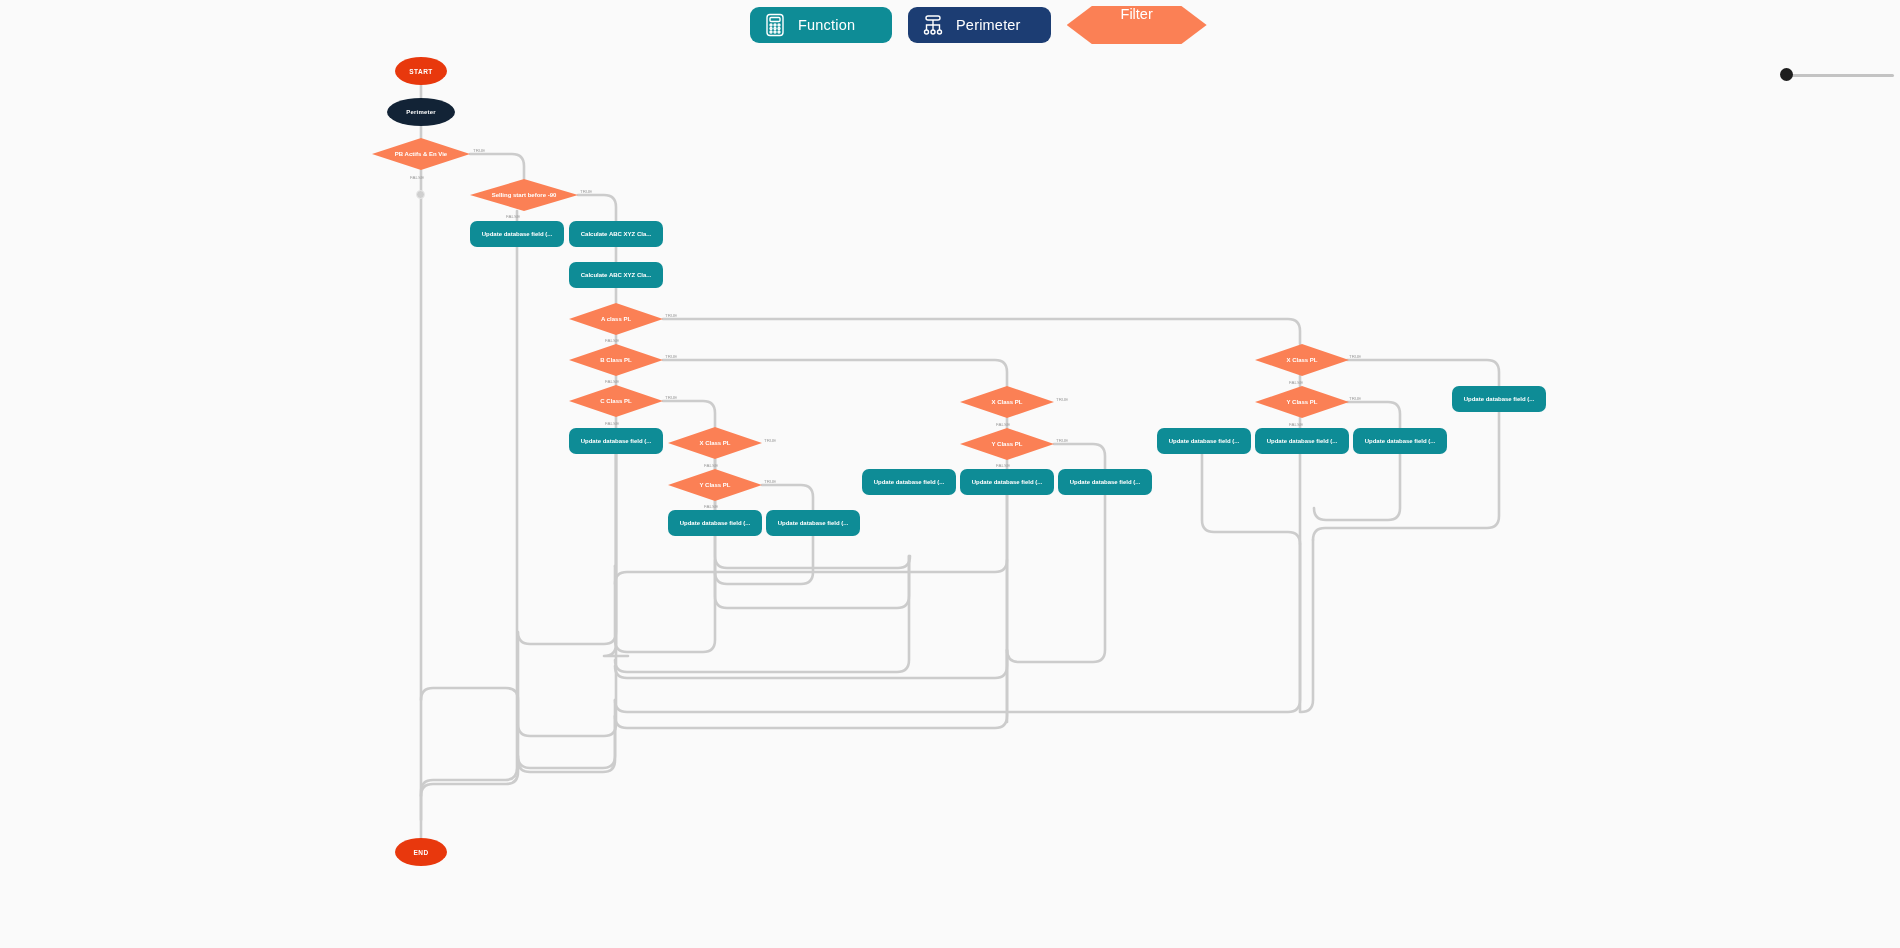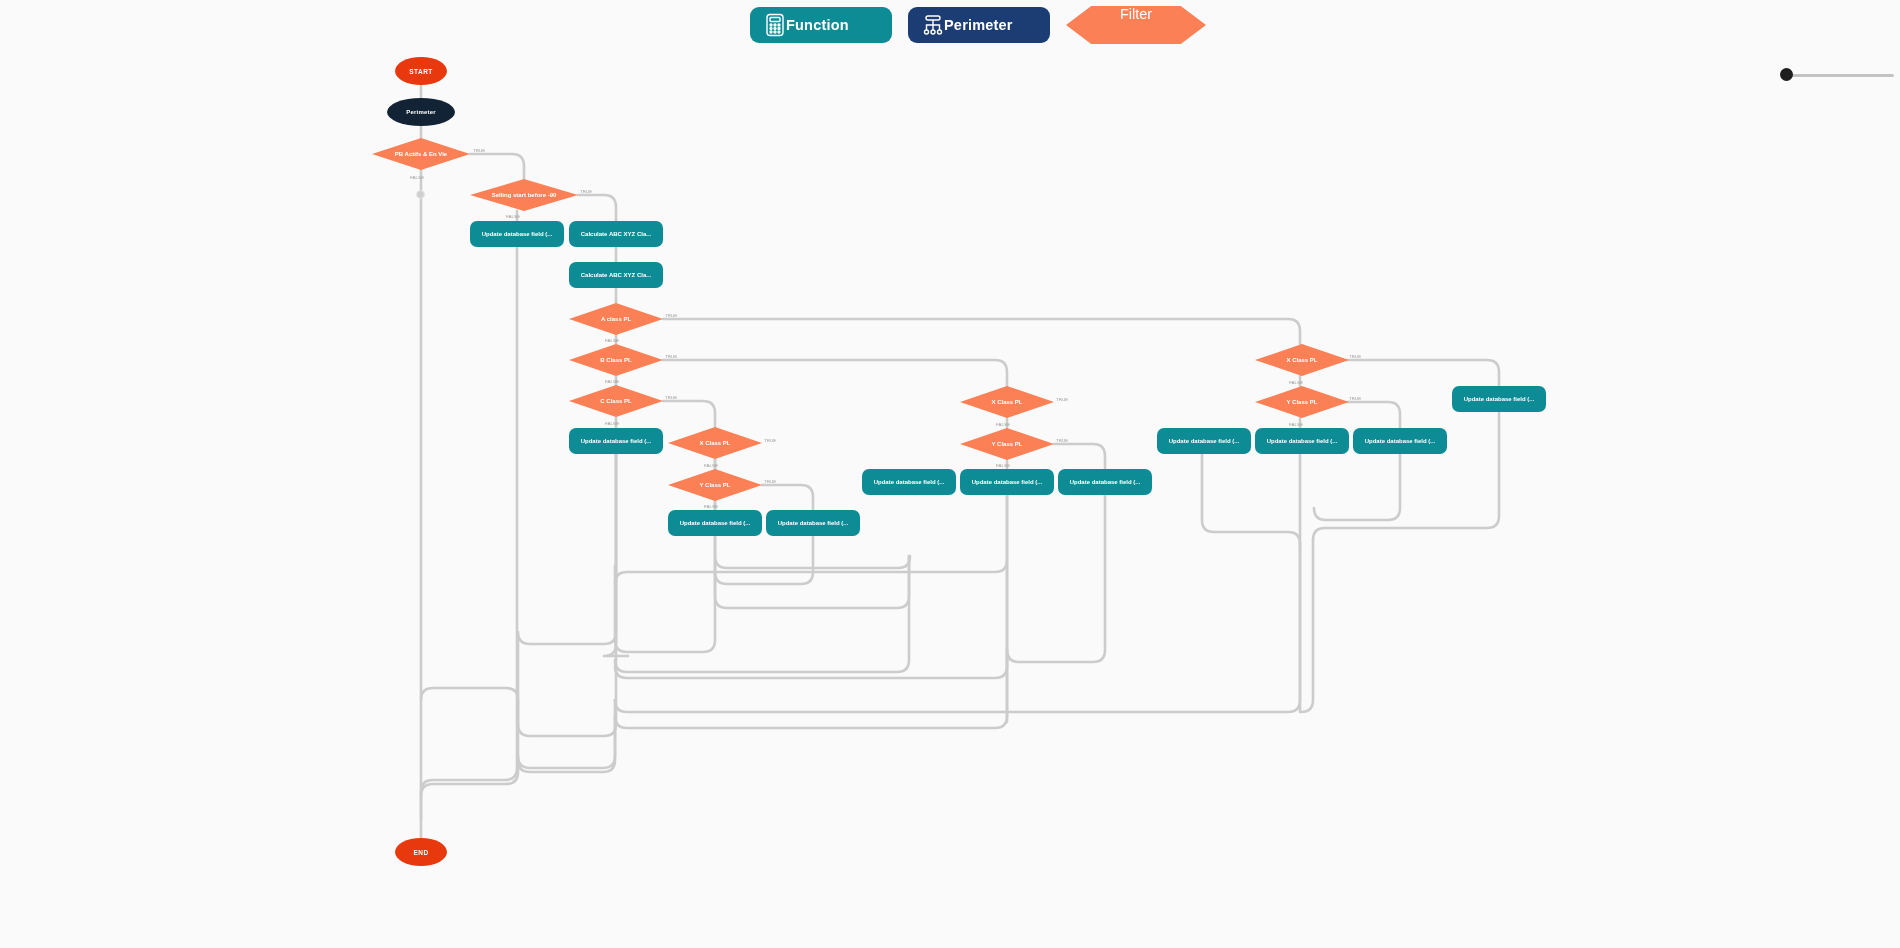--- a/index.html
+++ b/index.html
@@ -26,27 +26,27 @@
     top: 7px;
     height: 36px;
     display: flex;
     align-items: center;
     gap: 16px;
     z-index: 30;
   }
   .legend-chip {
     display: flex;
     align-items: center;
-    gap: 0;
+    gap: 12px;
     height: 36px;
     padding: 0 30px 0 14px;
     border-radius: 9px;
     color: #ffffff;
     font-size: 14.5px;
-    font-weight: 700;
+    font-weight: 400;
     letter-spacing: .2px;
     white-space: nowrap;
   }
   .legend-chip.function { background: #0e8c96; min-width: 142px; }
   .legend-chip.workflow { background: #1c3d73; min-width: 142px; }
   .legend-hex {
     position: relative;
     width: 140px;
     height: 38px;
     background: #fb8055;

